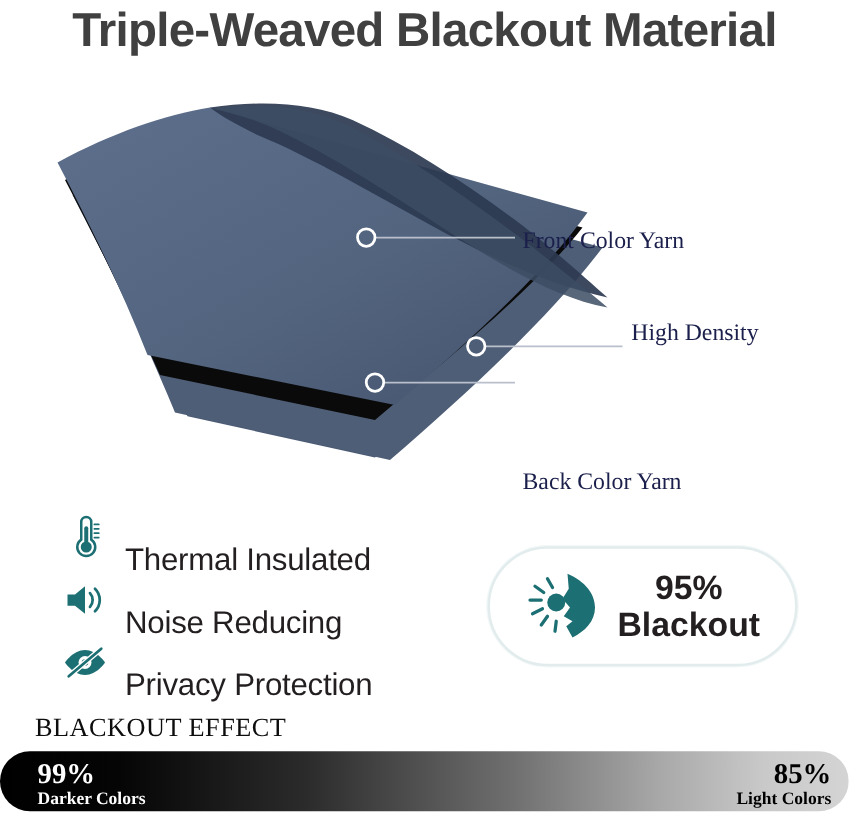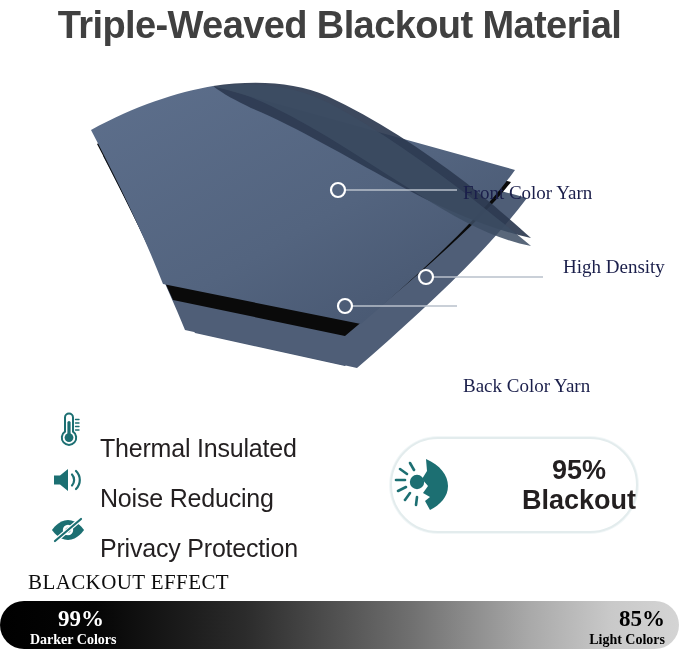--- a/index.html
+++ b/index.html
@@ -17,33 +17,33 @@
     text-align:center;
     font-family:"Liberation Sans", sans-serif;
     font-weight:bold;
     font-size:38px;
     letter-spacing:-0.6px;
     color:#404040;
     white-space:nowrap;
   }
 
   
-  .diagram { position:absolute; left:0; top:78px; width:604px; height:290px;margin-left:45px; }
+  .diagram { position:absolute; left:0; top:78px; width:604px; height:290px; }
   .diagram svg { display:block; }
 
   .callout-label {
     position:absolute;
     font-family:"Liberation Serif", serif;
     font-size:19px;
     color:#1b1f4b;
     white-space:nowrap;
     line-height:1.18;
   }
   .lbl-front { left:418px; top:104px; }
-  .lbl-mid   { left:518px; top:178px;text-align:center; }
+  .lbl-mid   { left:505px; top:178px;text-align:center; }
   .lbl-back  { left:418px; top:297px; }
 
   
   .features { position:absolute; left:48px; top:408px; width:330px; }
   .feature-row {
     display:flex; align-items:center;
     height:44px;
     margin-bottom:6px;
   }
   .feature-icon {
@@ -62,21 +62,21 @@
   }
 
   
   .badge {
     position:absolute;
     left:390px; top:437px;
     width:248px; height:96px;
     border:2px solid #e3eced;
     border-radius:48px;
     background:#ffffff;
-    display:flex; align-items:center; justify-content:space-between;
+    display:flex; align-items:center; justify-content:center;
     box-shadow:0 0 0 1px #f2f7f8;
   }
   .badge-icon { width:66px; height:64px; flex:0 0 66px; margin-right:8px; }
   .badge-text {
     font-family:"Liberation Sans", sans-serif;
     font-weight:bold;
     font-size:27px;
     color:#231f20;
     line-height:1.12;
     text-align:center;
@@ -101,21 +101,21 @@
     position:absolute; left:30px; top:601px;
     color:#ffffff;
     font-family:"Liberation Serif", serif;
   }
   .bar-right {
     position:absolute; right:14px; top:601px;
     text-align:right;
     color:#000000;
     font-family:"Liberation Serif", serif;
   }
-  .bar-pct { font-size:23px; font-weight:bold; line-height:1.0; padding-top:6px;margin-left:28px; }
+  .bar-pct { font-size:23px; font-weight:bold; line-height:1.0; padding-top:6px; }
   .bar-sub { font-size:14px; font-weight:bold; line-height:1.1; padding-top:2px; }
 </style>
 </head>
 <body>
 
 <div class="page">
 
   <div class="title">Triple-Weaved Blackout Material</div>
 
   <div class="diagram">

